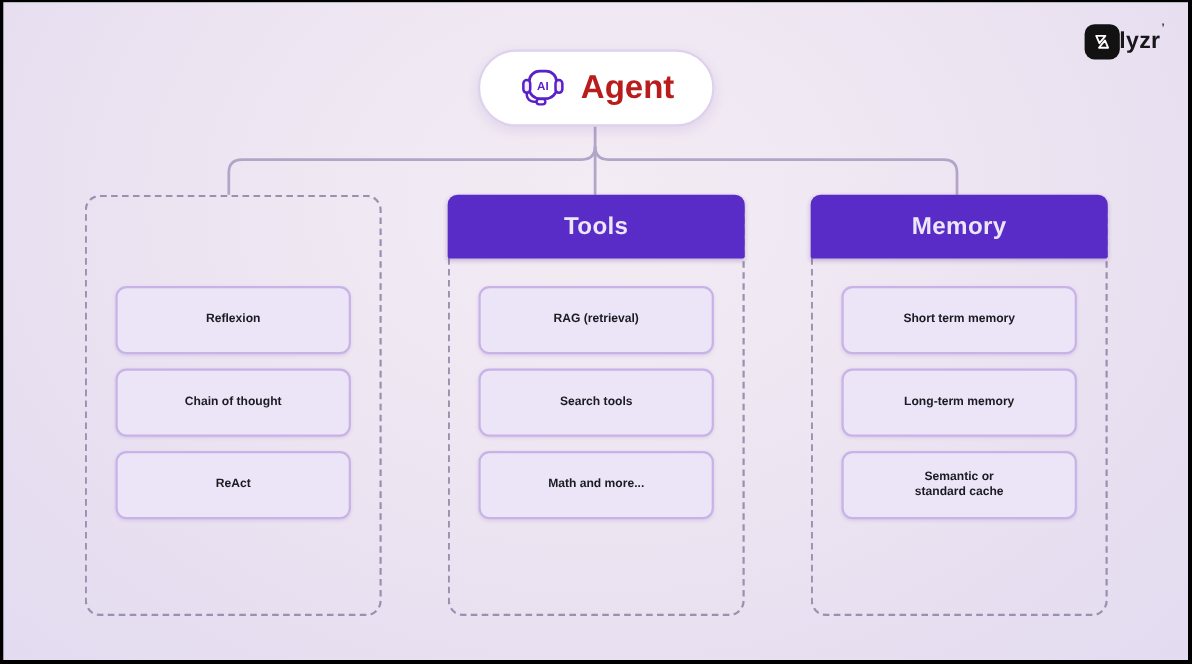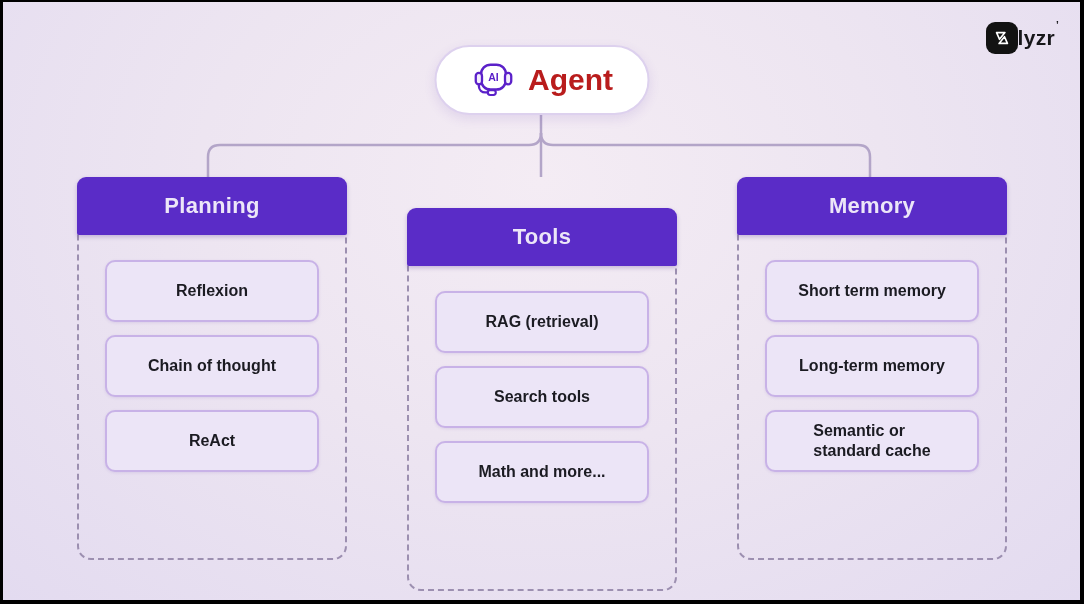--- a/index.html
+++ b/index.html
@@ -38,39 +38,39 @@
   
   .connector { position:absolute; left:0; top:0; width:1077px; height:598px; z-index:1; }
 
   
   .column {
     position:absolute; top:175px; width:270px; height:383px;
     border:2px dashed #9c8fb0; border-radius:14px;
     z-index:2;
   }
   .col-planning { left:74px; }
-  .col-tools   { left:404px;margin-top:31px; }
+  .col-tools   { left:404px; }
   .col-memory  { left:734px; }
   .col-header {
     position:absolute; left:-2px; top:-2px; right:-2px; height:58px;
     background:#5a2cc7; border-radius:9px 9px 2px 2px;
     display:flex; align-items:center; justify-content:center;
     font-size:22px; font-weight:bold; color:#ece6f8; letter-spacing:0.3px;
     box-shadow:0 2px 4px rgba(70,30,140,0.25);
   }
   .col-items {
     position:absolute; left:0; top:56px; right:0;
     display:flex; flex-direction:column; align-items:center;
     padding-top:25px; gap:13px;
   }
   .node-item {
     width:214px; height:62px;
     background:#ece5f7; border:2px solid #c8b2e7; border-radius:10px;
-    display:flex; align-items:center; justify-content:center; text-align:left;
-    font-size:16px; font-weight:bold; color:#1b1b22;
+    display:flex; align-items:center; justify-content:center; text-align:center;
+    font-size:11px; font-weight:bold; color:#1b1b22;
     white-space:pre-line; line-height:1.25;
     box-shadow:0 1px 3px rgba(120,90,180,0.15);
   }
 </style>
 </head>
 <body>
 
 <div class="canvas">
 
   <svg class="connector" viewBox="0 0 1077 598" fill="none">
@@ -97,21 +97,20 @@
     <span class="brand-square">
       <svg width="20" height="20" viewBox="0 0 24 24" fill="none">
         <path d="M5.5 5.5 h10 l-6.5 8 z" stroke="#ffffff" stroke-width="2" stroke-linejoin="round"></path>
         <path d="M18.5 18.5 h-10 l6.5 -8 z" stroke="#ffffff" stroke-width="2" stroke-linejoin="round"></path>
       </svg>
     </span>
     <span class="brand-word"><span>lyzr</span><span class="brand-tm">’</span></span>
   </div>
 
   <div class="column col-planning">
-    <div class="col-header">Planning</div>
     <div class="col-items">
       <div class="node-item">Reflexion</div>
       <div class="node-item">Chain of thought</div>
       <div class="node-item">ReAct</div>
     </div>
   </div>
 
   <div class="column col-tools">
     <div class="col-header">Tools</div>
     <div class="col-items">

